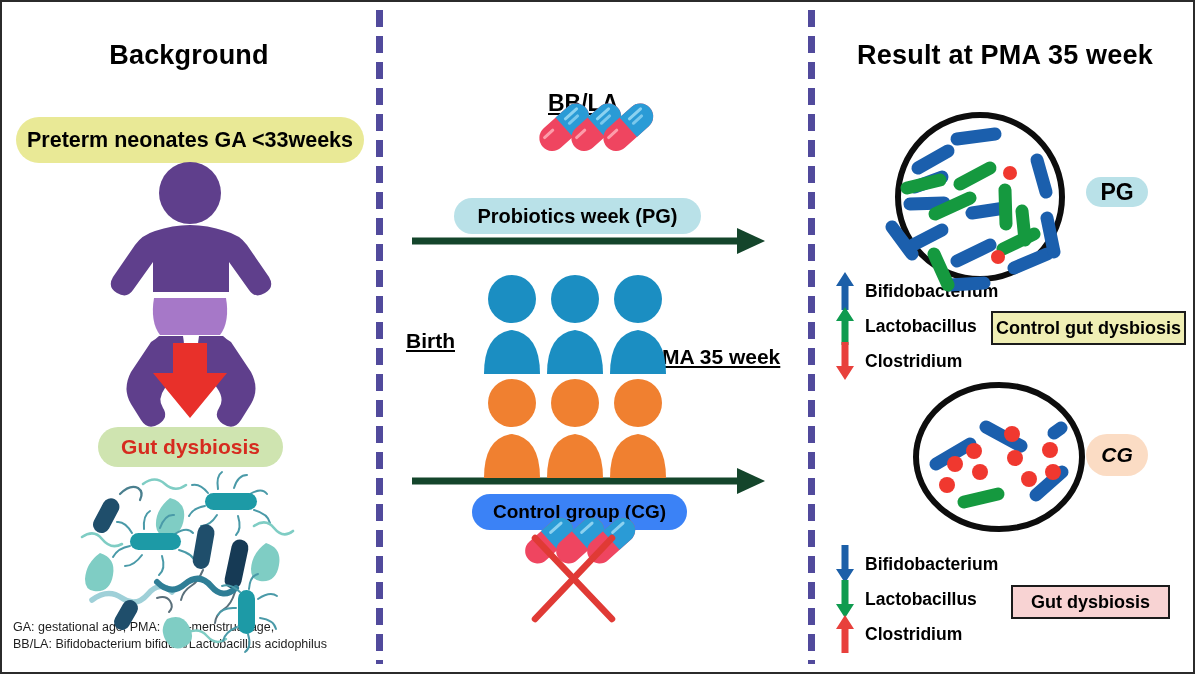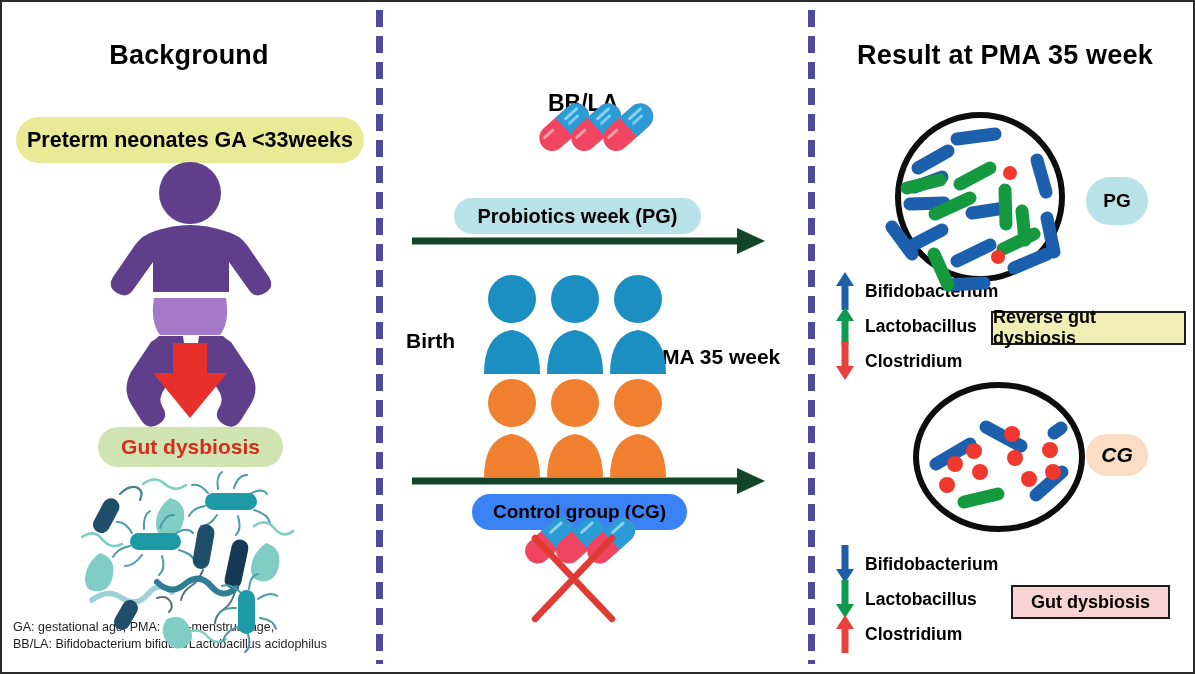--- a/index.html
+++ b/index.html
@@ -23,21 +23,21 @@
   }
 
   .pill{
     position:absolute;display:flex;align-items:center;justify-content:center;
     border-radius:999px;font-weight:bold;text-align:left;
   }
   .flatbox{
     position:absolute;display:flex;align-items:center;justify-content:center;
     border:2px solid #1b1b1b;font-weight:bold;
   }
-  .plain-label{position:absolute;font-weight:bold;color:#000;}
+  .plain-label{position:absolute;font-weight:bold;color:#000;text-decoration:underline;}
   .footnote{
     position:absolute;font-size:12.5px;color:#1d1d1d;line-height:17px;
     white-space:pre-line;font-weight:normal;
   }
   svg{display:block;overflow:visible;}
   .svglayer{position:absolute;left:0;top:0;width:1195px;height:674px;pointer-events:none;}
   .legend-row{position:absolute;display:flex;align-items:center;}
   .legend-text{font-weight:bold;font-size:17.5px;color:#000;margin-left:10px;white-space:nowrap;}
   .arrow-ico{width:20px;height:42px;flex:0 0 20px;}
 </style>
@@ -61,24 +61,24 @@
 
   <div class="plain-label" style="left:546px;top:88px;font-size:23px;">BB/LA</div>
 
   <div class="pill" style="left:452px;top:196px;width:247px;height:36px;background:#b9e1e8;font-size:20px;color:#000;">Probiotics week (PG)</div>
 
   <div class="pill" style="left:470px;top:492px;width:215px;height:36px;background:#3b82f6;font-size:19px;color:#000;">Control group (CG)</div>
 
   <div class="plain-label" style="left:404px;top:327px;font-size:21px;">Birth</div>
   <div class="plain-label" style="left:646px;top:343px;font-size:21px;">PMA 35 week</div>
 
-  <div class="pill" style="left:1084px;top:175px;width:62px;height:48px;background:#b9e1e8;font-size:19px;color:#000;">PG</div>
+  <div class="pill" style="left:1084px;top:175px;width:62px;height:30px;background:#b9e1e8;font-size:23px;color:#000;">PG</div>
   <div class="pill" style="left:1084px;top:432px;width:62px;height:42px;background:#fbdcc4;font-size:21px;color:#000;font-style:italic;">CG</div>
 
-  <div class="flatbox" style="left:989px;top:309px;width:191px;height:30px;background:#efeeb4;font-size:18px;color:#000;">Reverse gut dysbiosis</div>
+  <div class="flatbox" style="left:989px;top:309px;width:191px;height:30px;background:#efeeb4;font-size:18px;color:#000;">Control gut dysbiosis</div>
   <div class="flatbox" style="left:1009px;top:583px;width:155px;height:30px;background:#f8d3d3;font-size:18px;color:#000;">Gut dysbiosis</div>
 
   <div class="legend-row" style="left:833px;top:268px;">
     <span class="arrow-ico">
       <svg viewBox="0 0 20 42" width="20" height="42">
           <polygon points="10,2 19,16 13.5,16 13.5,40 6.5,40 6.5,16 1,16" fill="#1c5fa8"></polygon>
         </svg>
     </span>
     <span class="legend-text">Bifidobacterium</span>
   </div>

